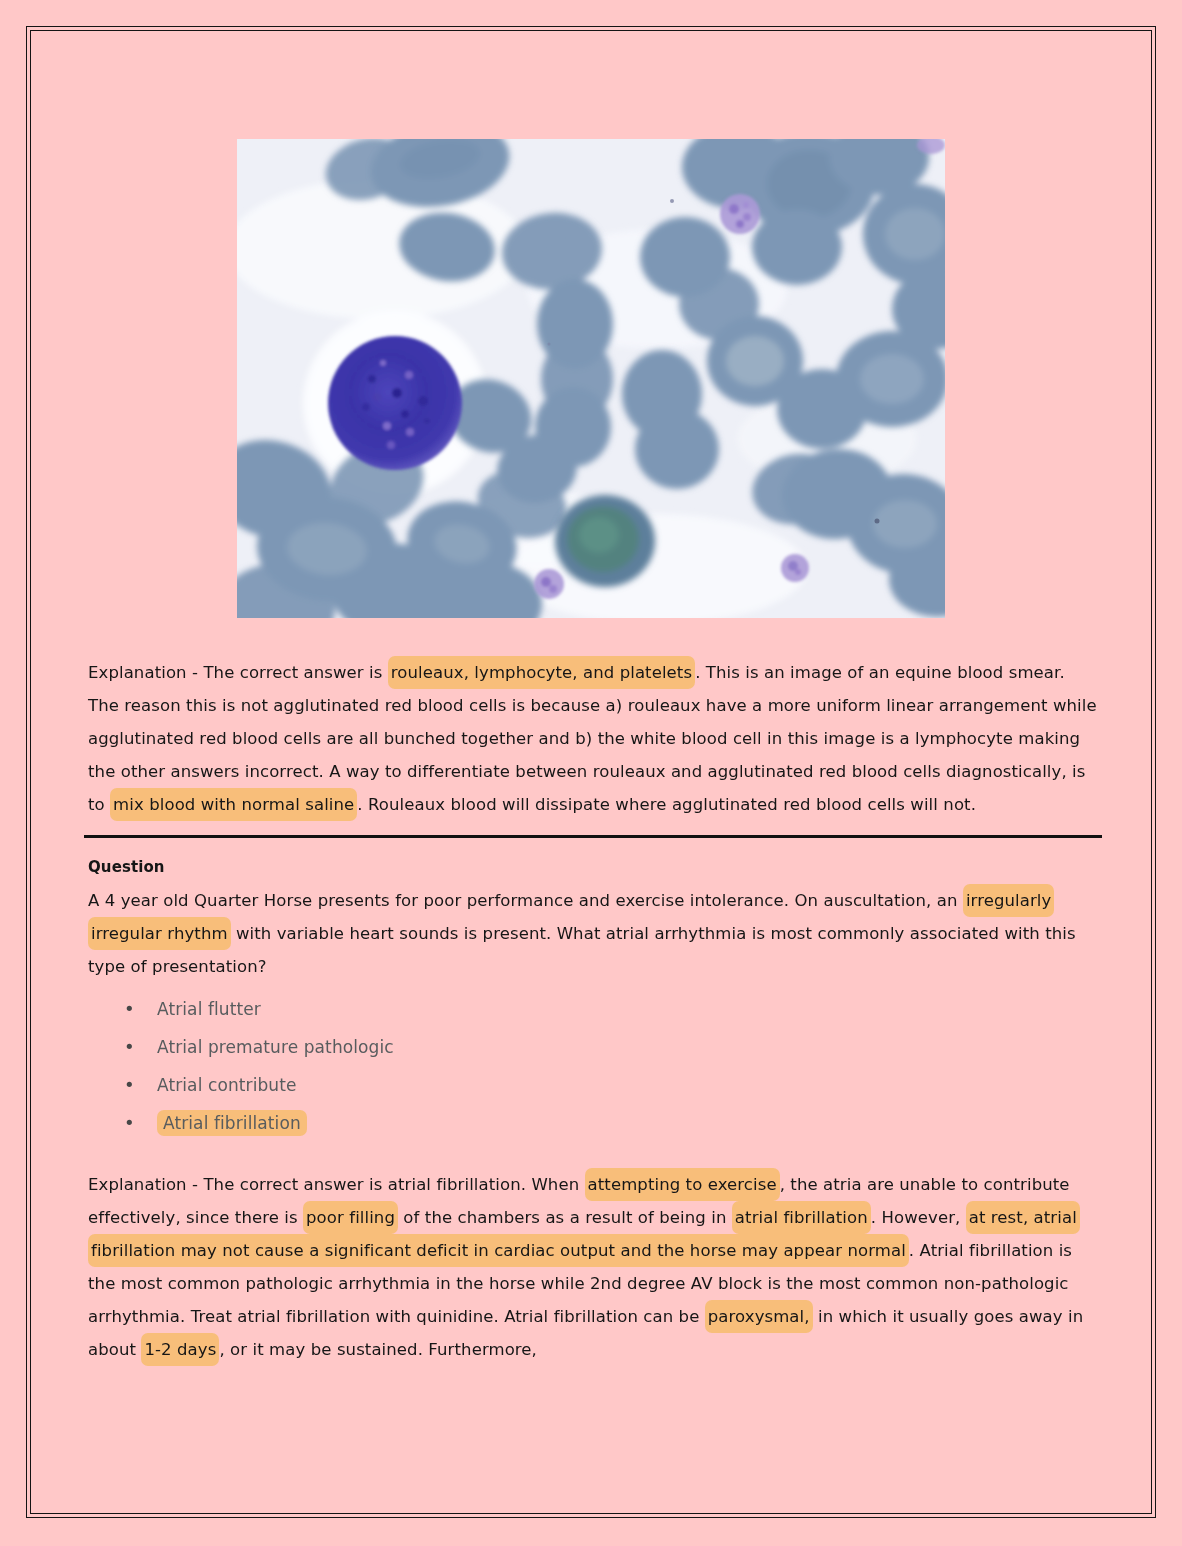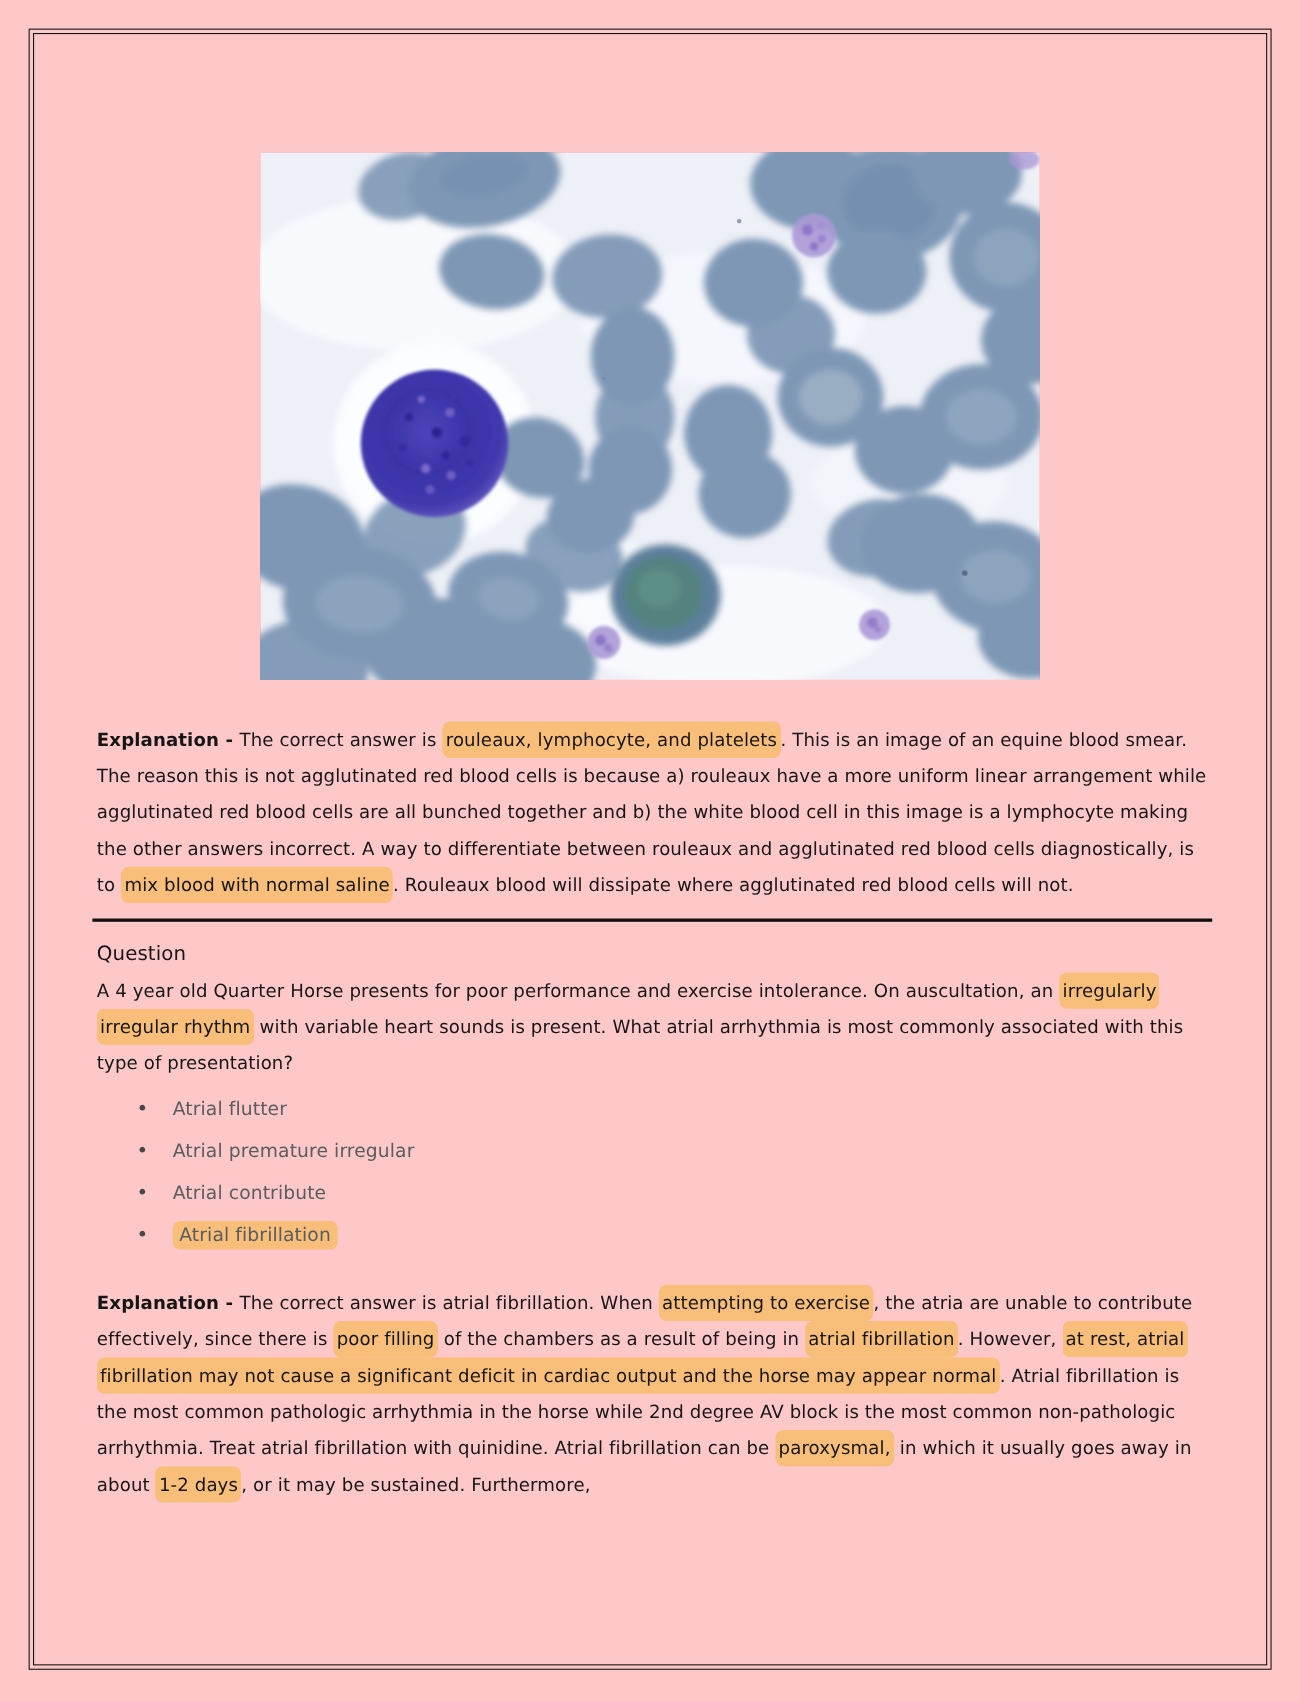--- a/index.html
+++ b/index.html
@@ -22,31 +22,31 @@
   }
   .smear{
     display:block;margin:108px auto 0;width:708px;height:479px;padding:0;
   }
   .smear svg{display:block;width:708px;height:479px;}
   .content{
     width:1010px;margin:38px 0 0 57px;
     font-size:16.5px;line-height:33px;letter-spacing:.1px;
   }
   .para{margin:0;}
-  .label{font-weight:bold;}
+  .label{font-weight:normal;}
   .hl{
     background:var(--highlight-bg,#f8be7a);
     border-radius:7px;padding:7px 3px;
     box-decoration-break:clone;-webkit-box-decoration-break:clone;
   }
   .divider{
     border:none;height:3px;background:var(--divider,#111111);
     margin:14px 0 13px -4px;width:calc(100% + 8px);
   }
-  .heading{font-size:18px;line-height:33px;margin:0;font-weight:normal;color:var(--text,#161616);}
+  .heading{font-size:15px;line-height:33px;margin:0;font-weight:bold;color:var(--text,#161616);}
   .options{list-style:none;margin:7px 0 26px 0;padding:0 0 0 36px;}
   .option{line-height:38px;font-size:17px;color:var(--muted-text,#585c5e);}
   .bullet{display:inline-block;width:33px;font-size:18px;color:#474747;}
   .option-label.hl{padding:3px 6px;}
 </style>
 </head>
 <body>
 
 <div class="frame">
   <div class="frame-inner">
@@ -181,21 +181,21 @@
       <p class="para"><b class="label">Explanation - </b><span class="rich"><span>The correct answer is </span><span class="hl">rouleaux, lymphocyte, and platelets</span><span>. This is an image of an equine blood smear. The reason this is not agglutinated red blood cells is because a) rouleaux have a more uniform linear arrangement while agglutinated red blood cells are all bunched together and b) the white blood cell in this image is a lymphocyte making the other answers incorrect. A way to differentiate between rouleaux and agglutinated red blood cells diagnostically, is to </span><span class="hl">mix blood with normal saline</span><span>. Rouleaux blood will dissipate where agglutinated red blood cells will not.</span></span></p>
 
       <hr class="divider">
 
       <h2 class="heading">Question</h2>
 
       <p class="para"><span class="rich"><span>A 4 year old Quarter Horse presents for poor performance and exercise intolerance. On auscultation, an </span><span class="hl">irregularly irregular rhythm</span><span> with variable heart sounds is present. What atrial arrhythmia is most commonly associated with this type of presentation?</span></span></p>
 
       <ul class="options">
         <li class="option"><span class="bullet">•</span><span class="option-label">Atrial flutter</span></li>
-        <li class="option"><span class="bullet">•</span><span class="option-label">Atrial premature irregular</span></li>
+        <li class="option"><span class="bullet">•</span><span class="option-label">Atrial premature pathologic</span></li>
         <li class="option"><span class="bullet">•</span><span class="option-label">Atrial contribute</span></li>
         <li class="option"><span class="bullet">•</span><span class="option-label hl">Atrial fibrillation</span></li>
       </ul>
 
       <p class="para"><b class="label">Explanation - </b><span class="rich"><span>The correct answer is atrial fibrillation. When </span><span class="hl">attempting to exercise</span><span>, the atria are unable to contribute effectively, since there is </span><span class="hl">poor filling</span><span> of the chambers as a result of being in </span><span class="hl">atrial fibrillation</span><span>. However, </span><span class="hl">at rest, atrial fibrillation may not cause a significant deficit in cardiac output and the horse may appear normal</span><span>. Atrial fibrillation is the most common pathologic arrhythmia in the horse while 2nd degree AV block is the most common non-pathologic arrhythmia. Treat atrial fibrillation with quinidine. Atrial fibrillation can be </span><span class="hl">paroxysmal,</span><span> in which it usually goes away in about </span><span class="hl">1-2 days</span><span>, or it may be sustained. Furthermore,</span></span></p>
 
     </div>
   </div>
 </div>
 

